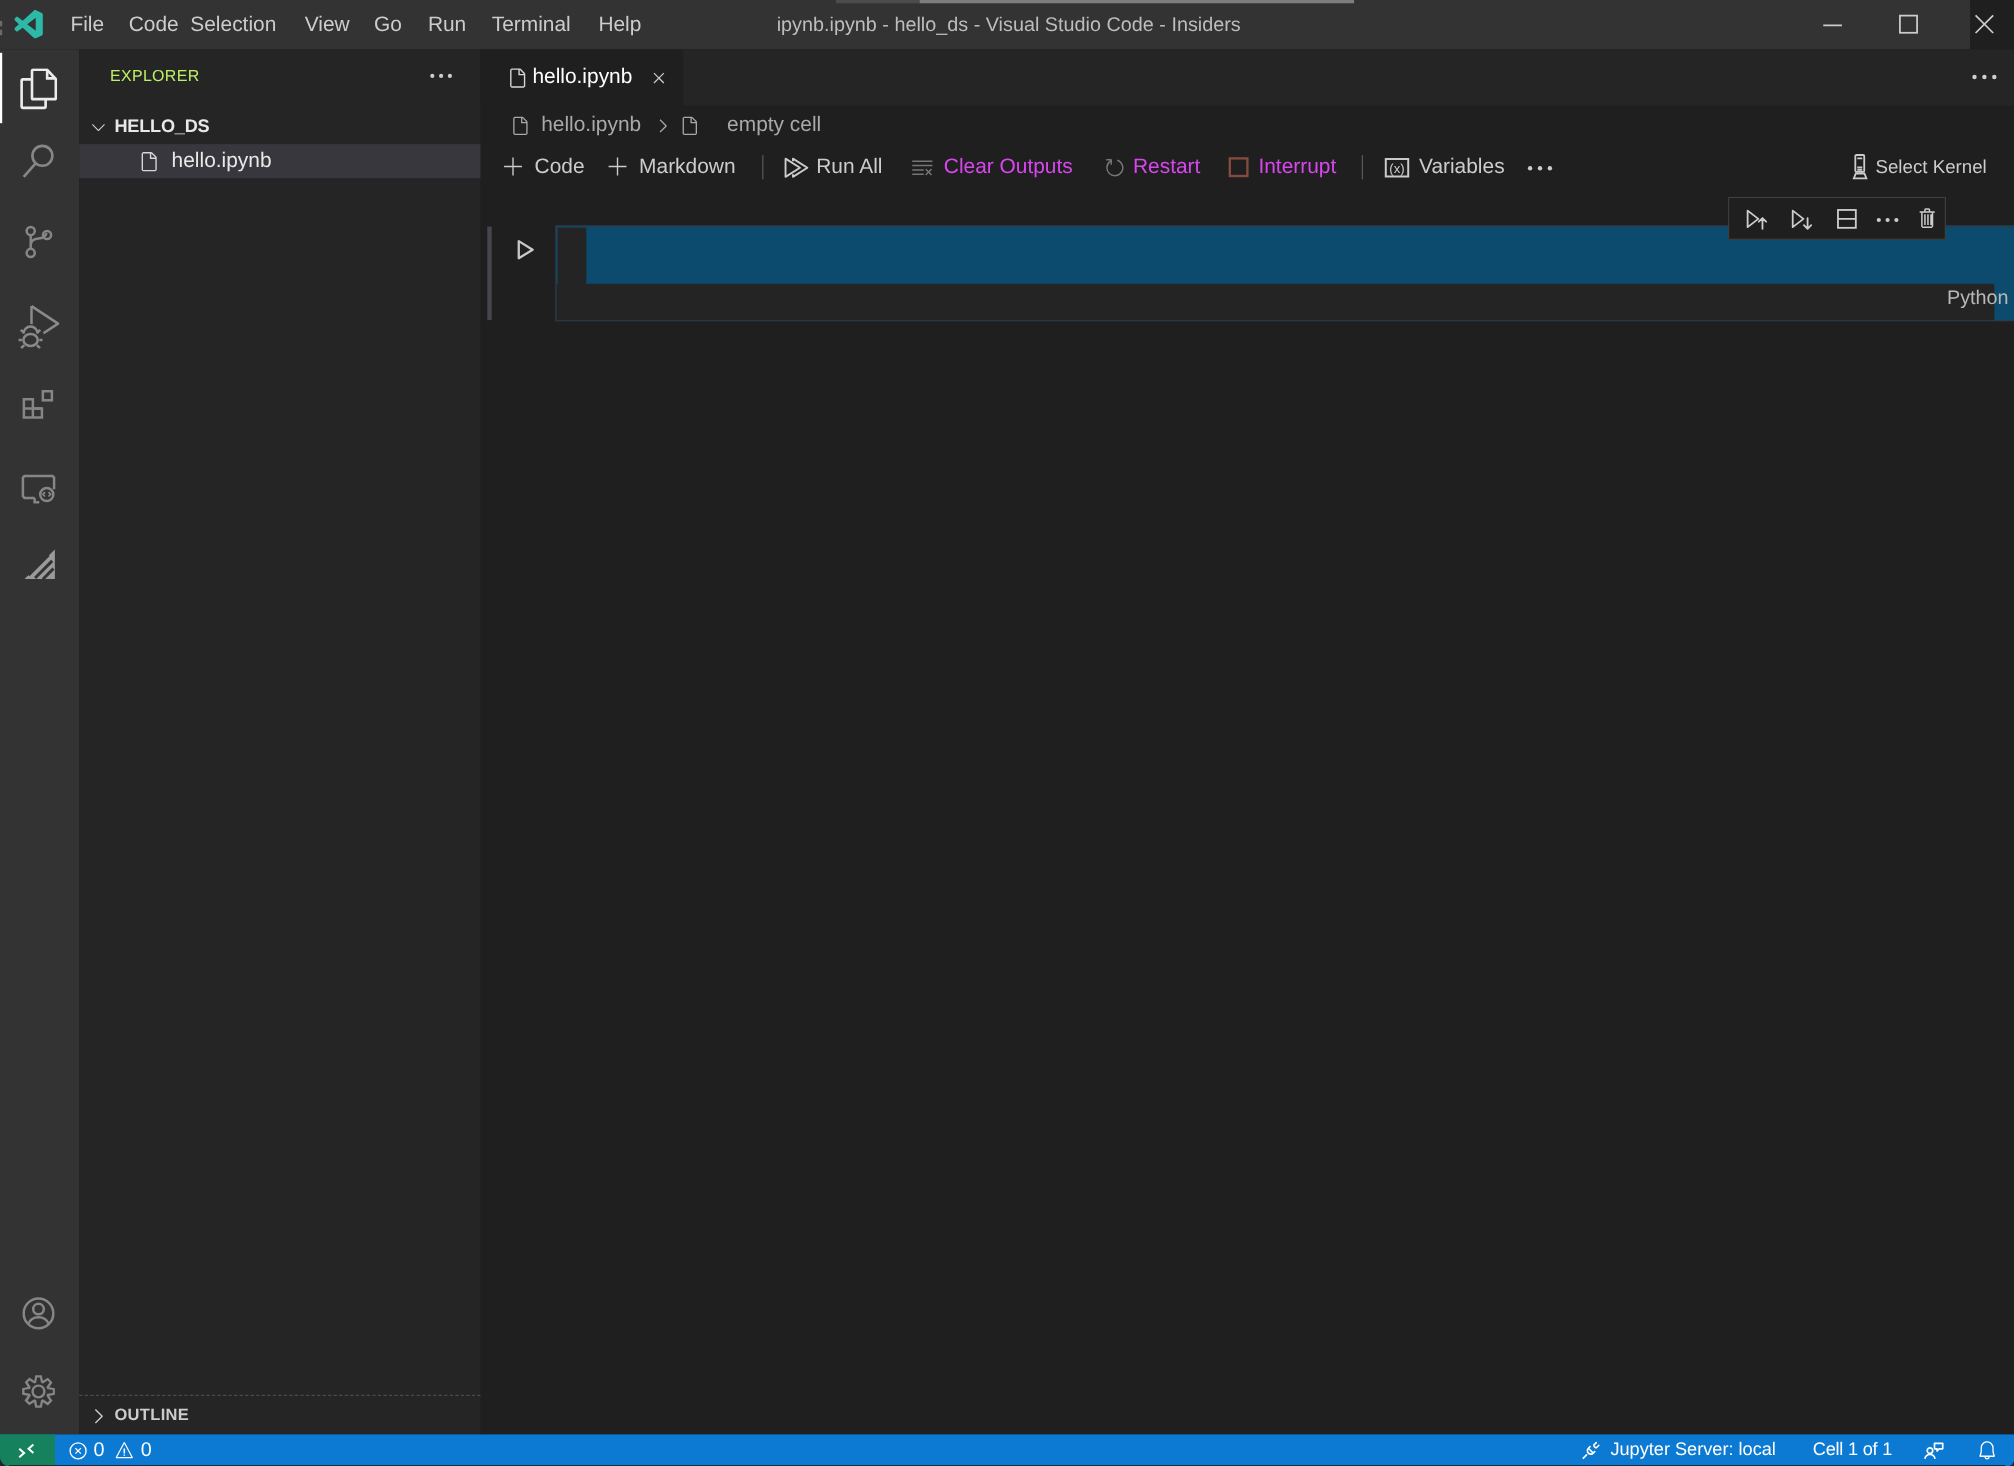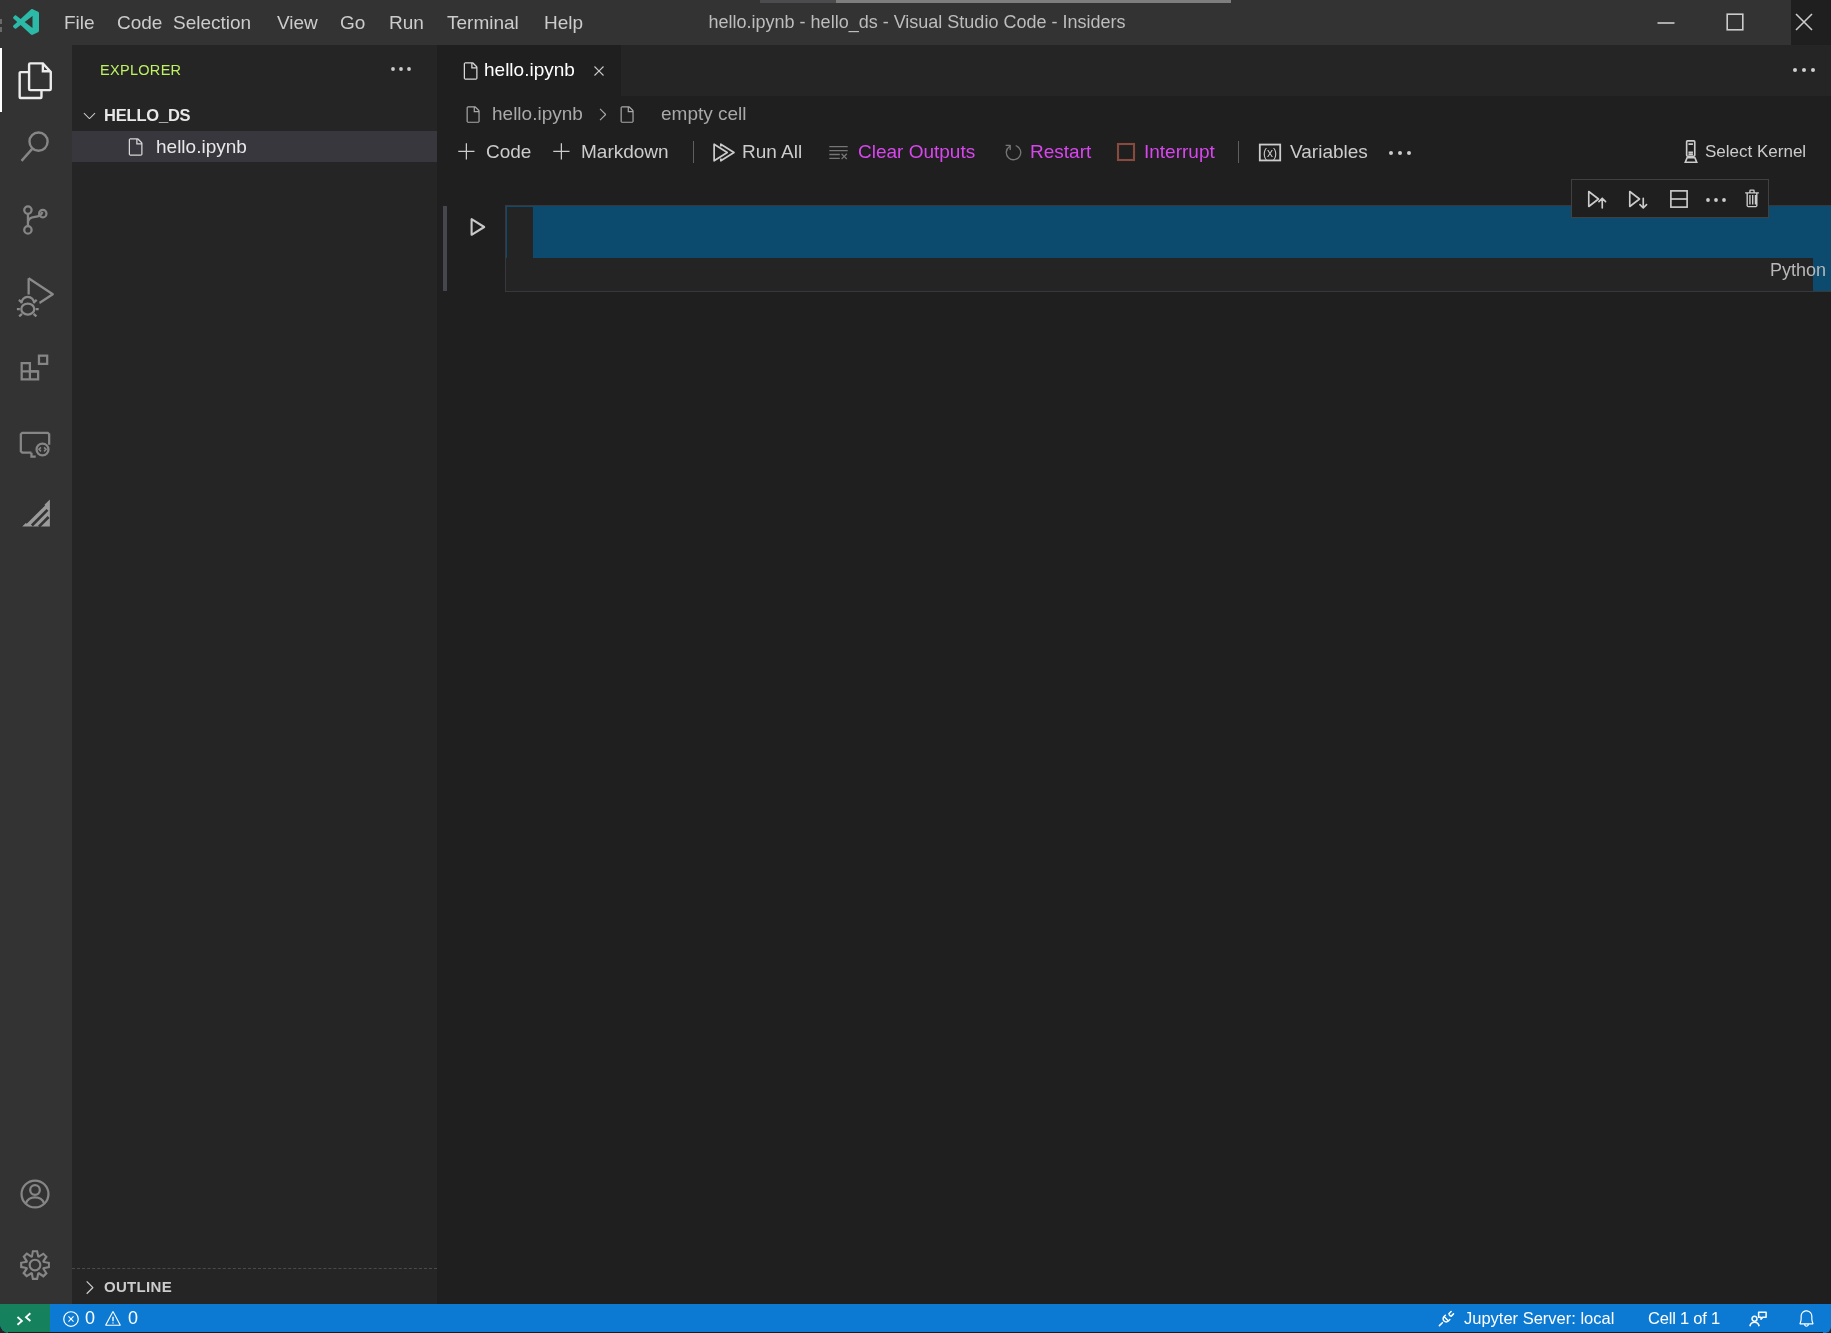--- a/index.html
+++ b/index.html
@@ -66,21 +66,21 @@
         <path stroke="#cccccc" stroke-width="1.6" d="M6 6l16 16M22 6L6 22"></path>
       </svg>
     <div class="menuitem" style="left:64px">File</div>
     <div class="menuitem" style="left:117px">Code</div>
     <div class="menuitem" style="left:173px">Selection</div>
     <div class="menuitem" style="left:277px">View</div>
     <div class="menuitem" style="left:340px">Go</div>
     <div class="menuitem" style="left:389px">Run</div>
     <div class="menuitem" style="left:447px">Terminal</div>
     <div class="menuitem" style="left:544px">Help</div>
-    <div id="wintitle">hello.ipynb - hello_ds - Visual Studio Code - Insiders</div>
+    <div id="wintitle">ipynb.ipynb - hello_ds - Visual Studio Code - Insiders</div>
   </div>
   <div id="tops1"></div>
     <div id="tops2"></div>
     <div class="abs" style="left:0;top:19px;width:2px;height:5px;background:#6a6a6a"></div>
     <div class="abs" style="left:0;top:27px;width:2px;height:5px;background:#6a6a6a"></div>
 
   <div id="activitybar">
     <div id="activeind"></div>
     <svg class="aicon" style="top:17px;height:38px" viewBox="0 0 24 27" fill="none" stroke="#ececec" stroke-width="1.7">
         <path d="M8.6 1h9l5.6 6v12.2a.8.8 0 0 1-.8.8H8.6a.8.8 0 0 1-.8-.8V1.8a.8.8 0 0 1 .8-.8z"></path>

